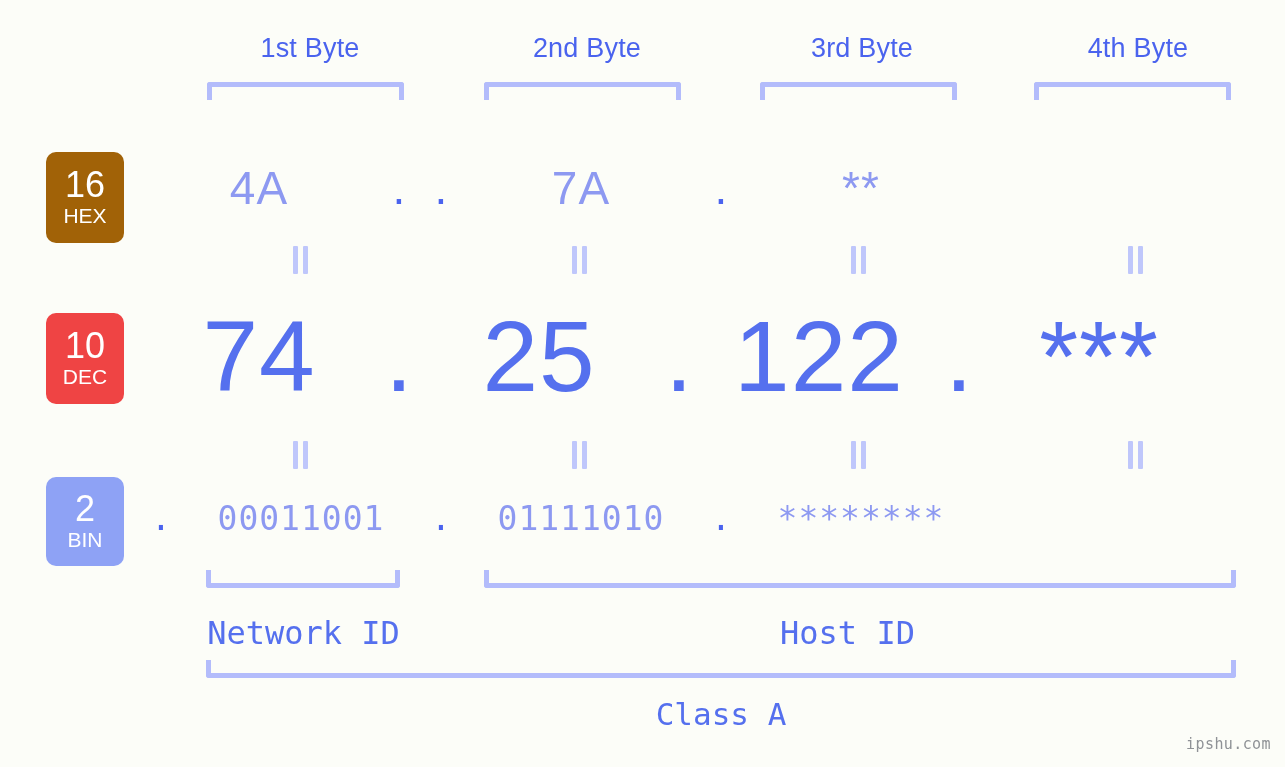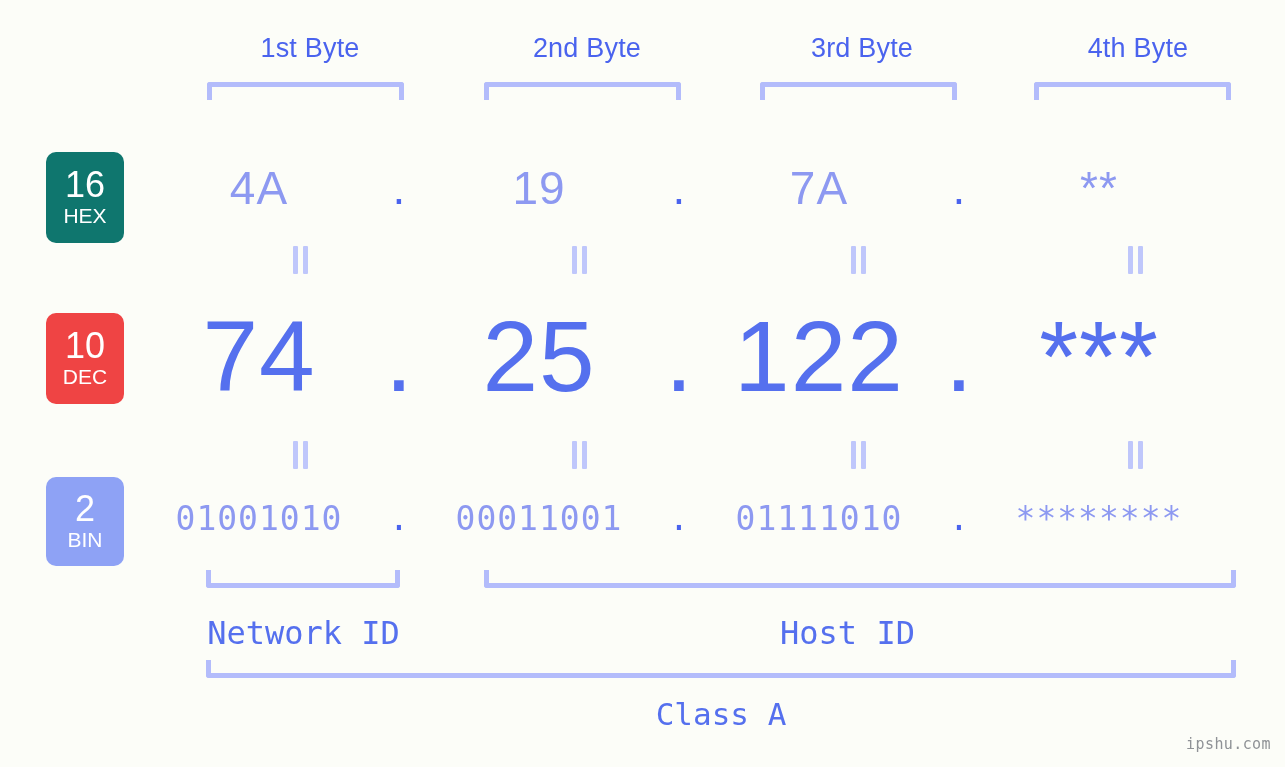--- a/index.html
+++ b/index.html
@@ -76,21 +76,21 @@
     font-family: "Liberation Sans", sans-serif;
   }
   .base-badge .nm {
     font-size: 21px;
     font-weight: 400;
     line-height: 1.1;
     margin-top: 1px;
     font-family: "Liberation Sans", sans-serif;
   }
 
-  #badge-hex { top: 152px; height: 91px; background: #0f766e; }
+  #badge-hex { top: 152px; height: 91px; background: #a16207; }
   #badge-dec { top: 313px; height: 91px; background: #ef4444; }
   #badge-bin { top: 477px; height: 89px; background: #8ea2f5; }
 
   
   .row {
     position: absolute;
     left: 140px;
     width: 1145px;
     display: flex;
     align-items: center;
@@ -228,21 +228,20 @@
     <div class="nm">DEC</div>
   </div>
   <div class="base-badge" id="badge-bin">
     <div class="num">2</div>
     <div class="nm">BIN</div>
   </div>
 
   <div class="row" id="row-hex">
     <div class="cell val">4A</div>
     <div class="cell dot">.</div>
-    <div class="cell val">19</div>
     <div class="cell dot">.</div>
     <div class="cell val">7A</div>
     <div class="cell dot">.</div>
     <div class="cell val">**</div>
   </div>
 
   <div class="eq" style="left:293px; top:246px;">
       <span class="b1"></span>
       <span class="b2"></span>
     </div>
@@ -280,21 +279,20 @@
   <div class="eq" style="left:851px; top:441px;">
       <span class="b1"></span>
       <span class="b2"></span>
     </div>
   <div class="eq" style="left:1128px;top:441px;">
       <span class="b1"></span>
       <span class="b2"></span>
     </div>
 
   <div class="row" id="row-bin">
-    <div class="cell val">01001010</div>
     <div class="cell dot">.</div>
     <div class="cell val">00011001</div>
     <div class="cell dot">.</div>
     <div class="cell val">01111010</div>
     <div class="cell dot">.</div>
     <div class="cell val">********</div>
   </div>
 
   <div class="bracket-bottom" style="left:206px; top:570px; width:194px;"></div>
   <div class="bracket-bottom" style="left:484px; top:570px; width:752px;"></div>

